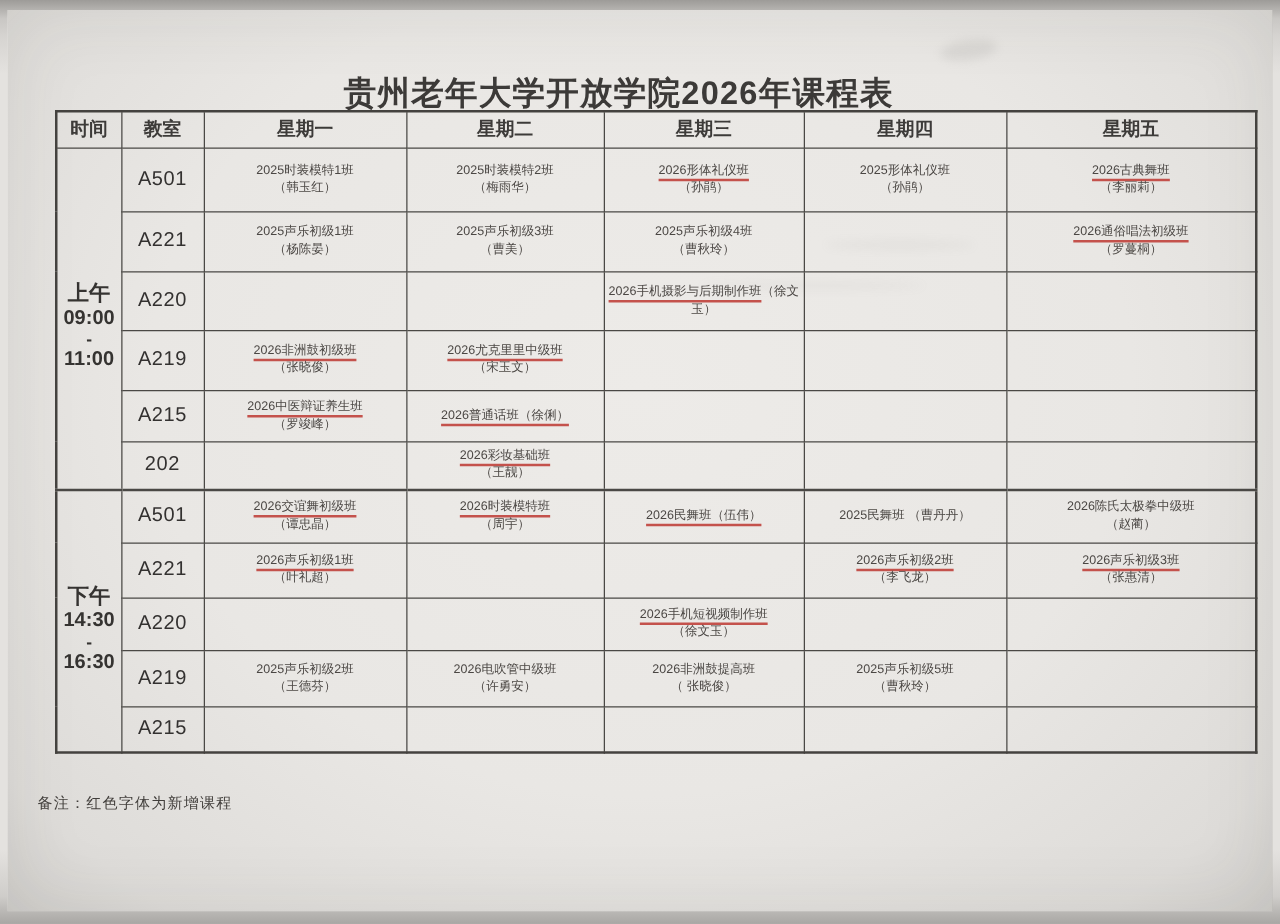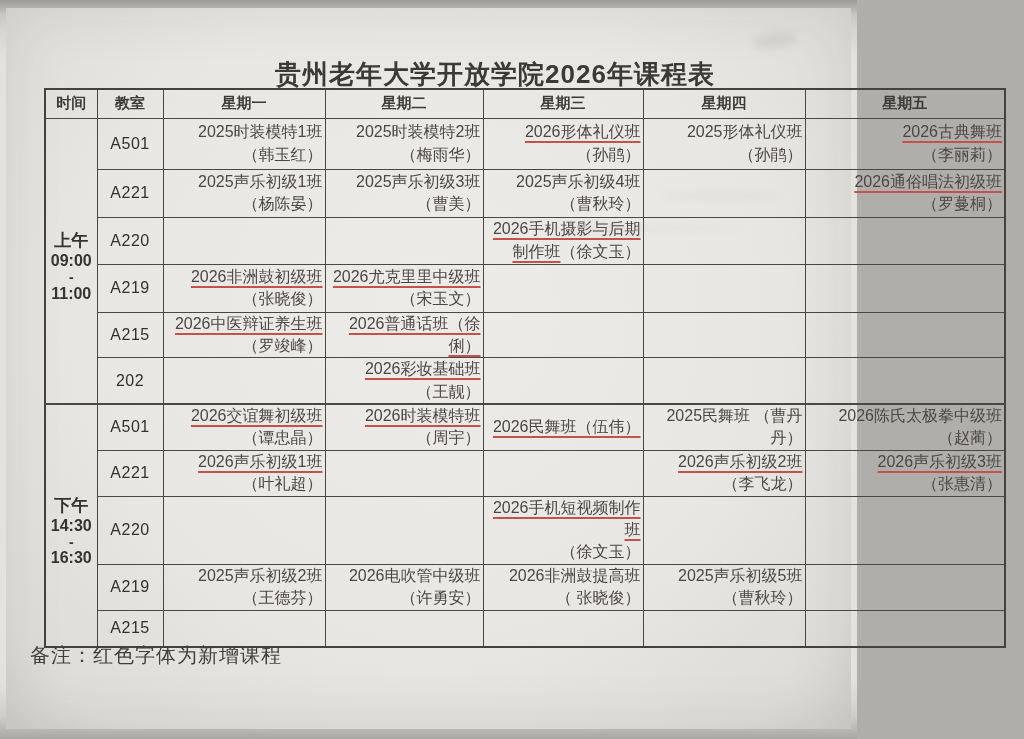--- a/index.html
+++ b/index.html
@@ -3,21 +3,21 @@
 <meta charset="utf-8">
 <style>
   html,body{margin:0;padding:0;}
   body{
     width:1024px;height:739px;
     background:#b0aeab;
     font-family:"Liberation Sans", sans-serif;
     overflow:hidden;
   }
   .photo{
-    position:relative;width:857px;height:739px;
+    position:relative;width:1024px;height:739px;
     background:linear-gradient(180deg,#9d9b98 0%,#c9c7c4 2%,#d6d4d1 4%,#e4e2df 8%,#e4e2df 92%,#cfcdca 97%,#a9a7a4 100%);
   }
   .paper{
     position:absolute;left:6px;top:8px;right:6px;bottom:10px;
     background:radial-gradient(ellipse at 50% 42%,#edebe8 0%,#e9e7e4 55%,#dedcd9 88%,#d2d0cd 100%);
     box-shadow:inset 0 0 60px rgba(60,55,50,.10);
   }
   .smudge{position:absolute;background:#8f8d8a;border-radius:50%;filter:blur(4px);opacity:.16;}
   .smudge.s1{left:752px;top:32px;width:46px;height:16px;transform:rotate(-8deg);}
   .smudge.s2{left:660px;top:192px;width:120px;height:8px;opacity:.08;}
@@ -41,34 +41,34 @@
     text-align:center;vertical-align:middle;
     overflow:hidden;
   }
   table.schedule{border:2px solid #44423f;}
   th{font-size:15px;font-weight:700;color:#3d3b39;}
   .time-cell{font-weight:700;color:#353331;line-height:1.25;}
   .time-period{font-size:17px;margin-top:12px;}
   .time-num{font-size:16px;}
   .time-dash{font-size:14px;line-height:.9;}
   .room-cell{font-size:16px;font-weight:400;color:#333130;letter-spacing:.5px;}
-  .course{font-size:16px;line-height:1.4;color:#4b4744;text-align:right;}
+  .course{font-size:10px;line-height:1.4;color:#4b4744;}
   .course-name{display:inline;}
   .teacher{display:block;}
   .teacher.inline{display:inline;}
   .course.new .course-name{
     text-decoration:underline;
     text-decoration-color:#c4524c;
     text-decoration-thickness:1.8px;
     text-underline-offset:3.5px;
   }
   .section-afternoon tr:first-child td{border-top-width:2.2px;}
   .note{
     position:absolute;left:30px;top:622px;
-    font-size:20px;color:#413e3b;letter-spacing:1px;
+    font-size:12px;color:#413e3b;letter-spacing:1px;
   }
 </style>
 </head>
 <body>
 
 <div class="photo">
   <div class="paper"></div>
   <div class="smudge s1"></div>
   <div class="smudge s2"></div>
   <div class="smudge s3"></div>

